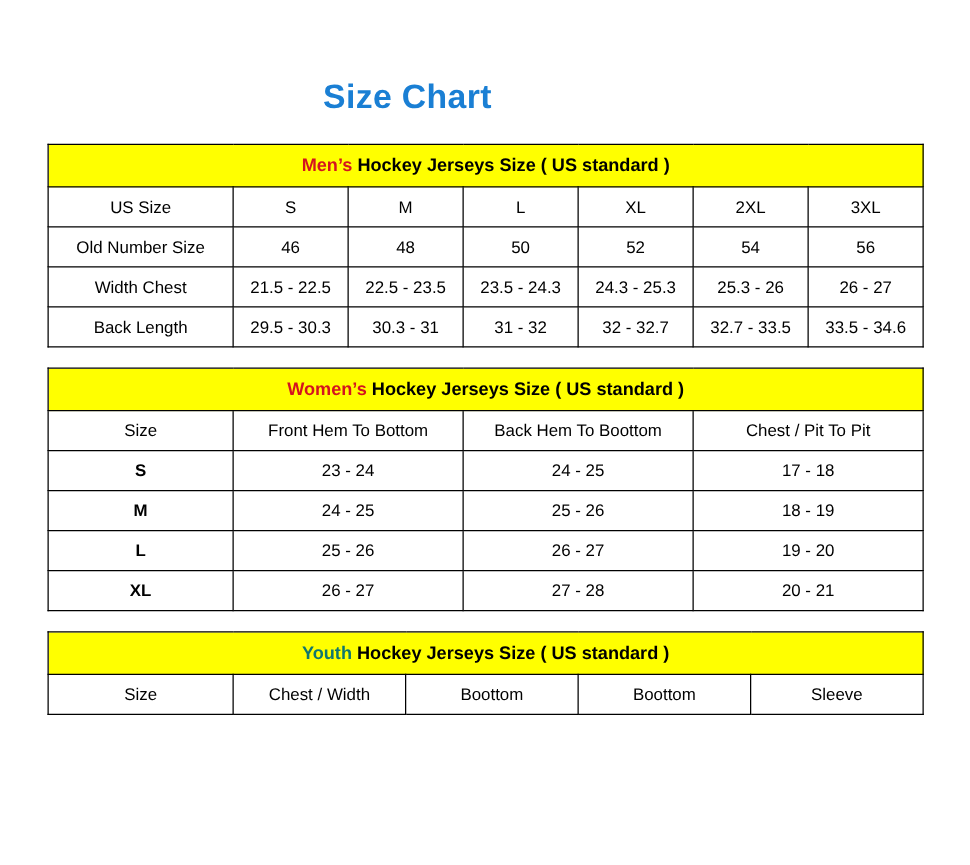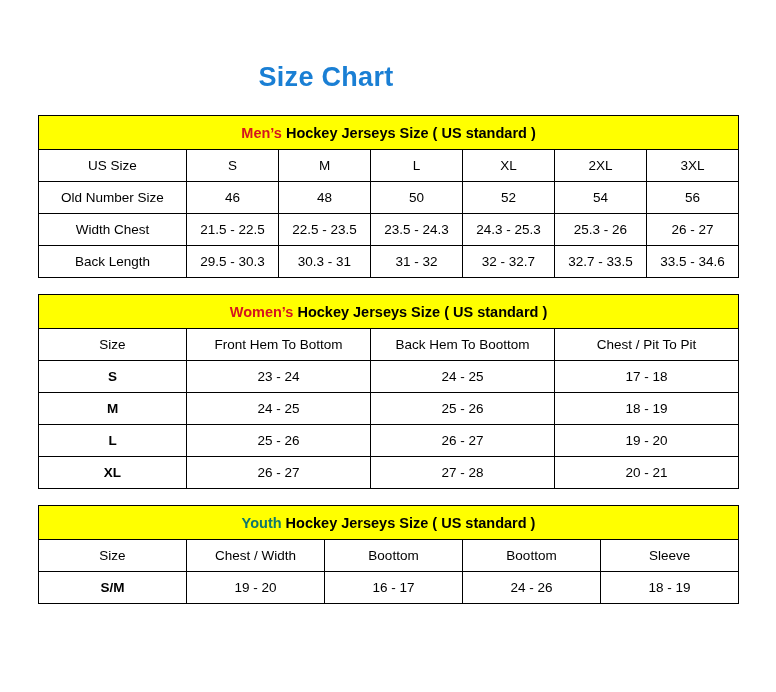--- a/index.html
+++ b/index.html
@@ -182,24 +182,17 @@
         <tr class="section-head">
           <td colspan="5"><span class="accent-youth">Youth</span><span> Hockey Jerseys Size ( US standard )</span></td>
         </tr>
         <tr class="col-head">
           <td>Size</td>
           <td>Chest / Width</td>
           <td>Boottom</td>
           <td>Boottom</td>
           <td>Sleeve</td>
         </tr>
-        <tr>
-          <td class="rowlabel-bold">S/M</td>
-          <td>19 - 20</td>
-          <td>16 - 17</td>
-          <td>24 - 26</td>
-          <td>18 - 19</td>
-        </tr>
       </tbody>
     </table>
 
   </div>
 </div>
 
 </body></html>

